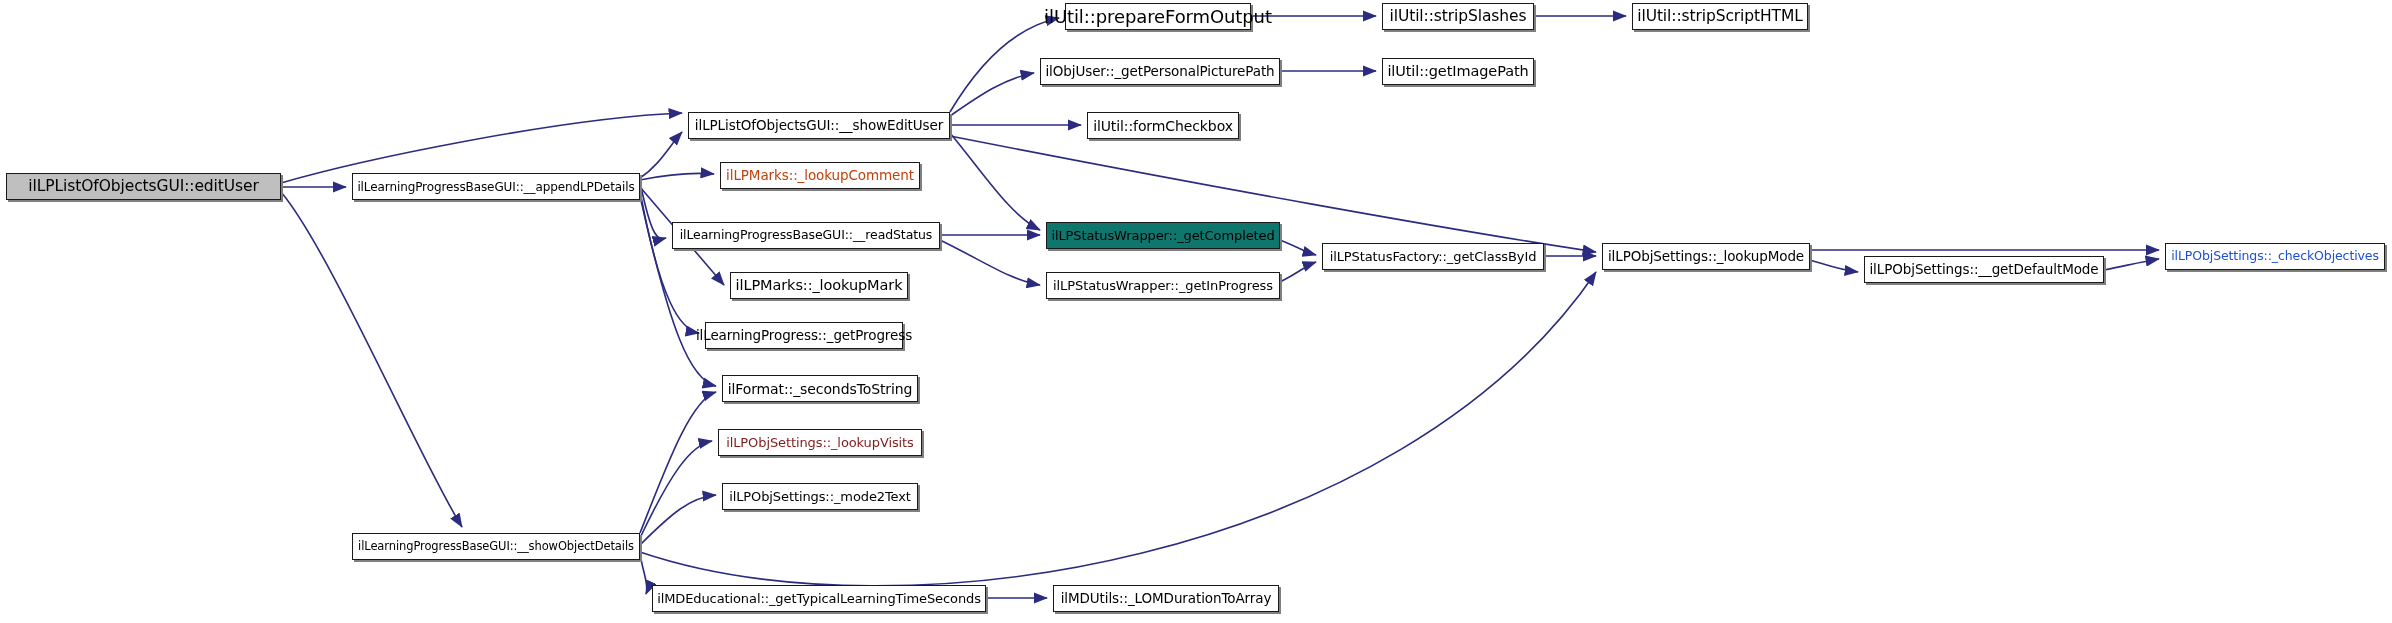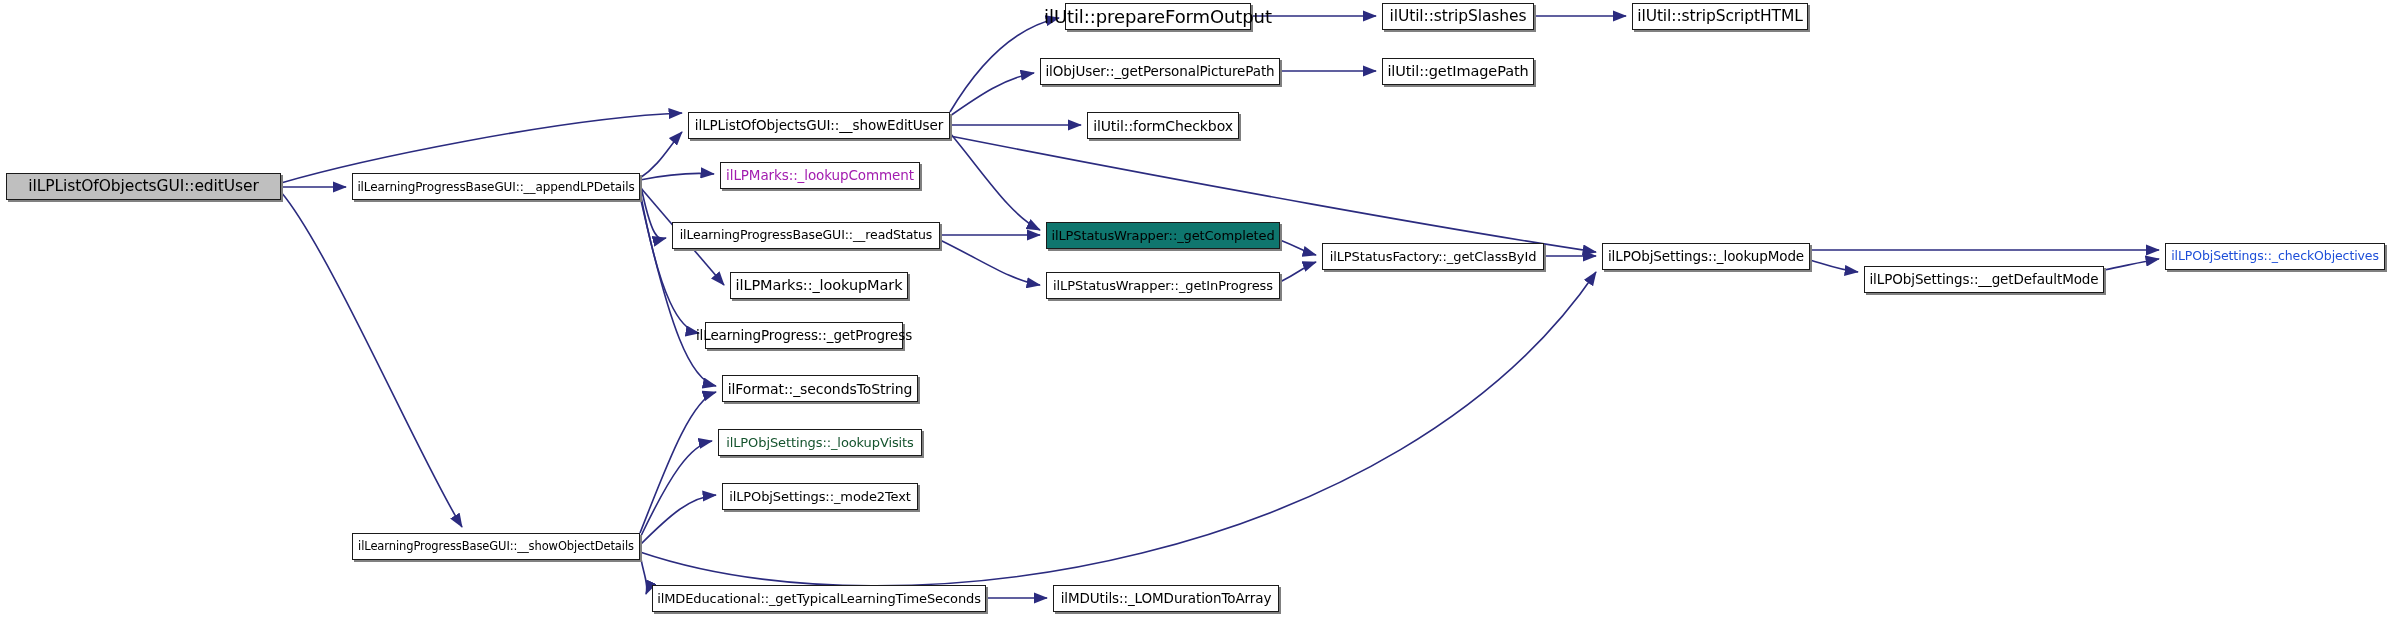--- a/index.html
+++ b/index.html
@@ -103,36 +103,36 @@
       </div>
       <div class="gnode shadow" style="left: 352px; top: 173px; width: 288px; height: 27px; background: rgb(255, 255, 255); border-color: rgb(26, 26, 26); color: rgb(0, 0, 0); box-shadow: rgb(128, 128, 128) 2px 2px 0px 0px;">
         <span class="nlabel" style="font-size: 12px;">ilLearningProgressBaseGUI::__appendLPDetails</span>
       </div>
       <div class="gnode shadow" style="left: 352px; top: 533px; width: 288px; height: 27px; background: rgb(255, 255, 255); border-color: rgb(26, 26, 26); color: rgb(0, 0, 0); box-shadow: rgb(128, 128, 128) 2px 2px 0px 0px;">
         <span class="nlabel" style="font-size: 11.5px;">ilLearningProgressBaseGUI::__showObjectDetails</span>
       </div>
       <div class="gnode shadow" style="left: 688px; top: 112px; width: 262px; height: 27px; background: rgb(255, 255, 255); border-color: rgb(26, 26, 26); color: rgb(0, 0, 0); box-shadow: rgb(128, 128, 128) 2px 2px 0px 0px;">
         <span class="nlabel" style="font-size: 13.5px;">ilLPListOfObjectsGUI::__showEditUser</span>
       </div>
-      <div class="gnode shadow" style="left: 720px; top: 162px; width: 200px; height: 27px; background: rgb(255, 255, 255); border-color: rgb(26, 26, 26); color: #a21caf; box-shadow: rgb(128, 128, 128) 2px 2px 0px 0px;">
+      <div class="gnode shadow" style="left: 720px; top: 162px; width: 200px; height: 27px; background: rgb(255, 255, 255); border-color: rgb(26, 26, 26); color: #c2410c; box-shadow: rgb(128, 128, 128) 2px 2px 0px 0px;">
         <span class="nlabel" style="font-size: 13.5px;">ilLPMarks::_lookupComment</span>
       </div>
       <div class="gnode shadow" style="left: 672px; top: 222px; width: 268px; height: 27px; background: rgb(255, 255, 255); border-color: rgb(26, 26, 26); color: rgb(0, 0, 0); box-shadow: rgb(128, 128, 128) 2px 2px 0px 0px;">
         <span class="nlabel" style="font-size: 12.5px;">ilLearningProgressBaseGUI::__readStatus</span>
       </div>
       <div class="gnode shadow" style="left: 730px; top: 272px; width: 178px; height: 27px; background: rgb(255, 255, 255); border-color: rgb(26, 26, 26); color: rgb(0, 0, 0); box-shadow: rgb(128, 128, 128) 2px 2px 0px 0px;">
         <span class="nlabel" style="font-size: 14.5px;">ilLPMarks::_lookupMark</span>
       </div>
       <div class="gnode shadow" style="left: 705px; top: 322px; width: 198px; height: 27px; background: rgb(255, 255, 255); border-color: rgb(26, 26, 26); color: rgb(0, 0, 0); box-shadow: rgb(128, 128, 128) 2px 2px 0px 0px;">
         <span class="nlabel" style="font-size: 13.5px;">ilLearningProgress::_getProgress</span>
       </div>
       <div class="gnode shadow" style="left: 722px; top: 375px; width: 196px; height: 27px; background: rgb(255, 255, 255); border-color: rgb(26, 26, 26); color: rgb(0, 0, 0); box-shadow: rgb(128, 128, 128) 2px 2px 0px 0px;">
         <span class="nlabel" style="font-size: 14px;">ilFormat::_secondsToString</span>
       </div>
-      <div class="gnode shadow" style="left: 718px; top: 429px; width: 204px; height: 27px; background: rgb(255, 255, 255); border-color: rgb(26, 26, 26); color: #14532d; box-shadow: rgb(128, 128, 128) 2px 2px 0px 0px;">
+      <div class="gnode shadow" style="left: 718px; top: 429px; width: 204px; height: 27px; background: rgb(255, 255, 255); border-color: rgb(26, 26, 26); color: #7f1d1d; box-shadow: rgb(128, 128, 128) 2px 2px 0px 0px;">
         <span class="nlabel" style="font-size: 13px;">ilLPObjSettings::_lookupVisits</span>
       </div>
       <div class="gnode shadow" style="left: 722px; top: 483px; width: 196px; height: 27px; background: rgb(255, 255, 255); border-color: rgb(26, 26, 26); color: rgb(0, 0, 0); box-shadow: rgb(128, 128, 128) 2px 2px 0px 0px;">
         <span class="nlabel" style="font-size: 13px; text-align: right;">ilLPObjSettings::_mode2Text</span>
       </div>
       <div class="gnode shadow" style="left: 652px; top: 585px; width: 334px; height: 27px; background: rgb(255, 255, 255); border-color: rgb(26, 26, 26); color: rgb(0, 0, 0); box-shadow: rgb(128, 128, 128) 2px 2px 0px 0px;">
         <span class="nlabel" style="font-size: 13px;">ilMDEducational::_getTypicalLearningTimeSeconds</span>
       </div>
       <div class="gnode shadow" style="left: 1065px; top: 3px; width: 186px; height: 27px; background: rgb(255, 255, 255); border-color: rgb(26, 26, 26); color: rgb(0, 0, 0); box-shadow: rgb(128, 128, 128) 2px 2px 0px 0px;">
         <span class="nlabel" style="font-size: 18px;">ilUtil::prepareFormOutput</span>
@@ -160,20 +160,20 @@
       </div>
       <div class="gnode shadow" style="left: 1322px; top: 243px; width: 222px; height: 27px; background: rgb(255, 255, 255); border-color: rgb(26, 26, 26); color: rgb(0, 0, 0); box-shadow: rgb(128, 128, 128) 2px 2px 0px 0px;">
         <span class="nlabel" style="font-size: 13px;">ilLPStatusFactory::_getClassById</span>
       </div>
       <div class="gnode shadow" style="left: 1632px; top: 3px; width: 176px; height: 27px; background: rgb(255, 255, 255); border-color: rgb(26, 26, 26); color: rgb(0, 0, 0); box-shadow: rgb(128, 128, 128) 2px 2px 0px 0px;">
         <span class="nlabel">ilUtil::stripScriptHTML</span>
       </div>
       <div class="gnode shadow" style="left: 1602px; top: 243px; width: 208px; height: 27px; background: rgb(255, 255, 255); border-color: rgb(26, 26, 26); color: rgb(0, 0, 0); box-shadow: rgb(128, 128, 128) 2px 2px 0px 0px;">
         <span class="nlabel" style="font-size: 13.5px;">ilLPObjSettings::_lookupMode</span>
       </div>
-      <div class="gnode shadow" style="left: 1864px; top: 266px; width: 240px; height: 27px; background: rgb(255, 255, 255); border-color: rgb(26, 26, 26); color: rgb(0, 0, 0); box-shadow: rgb(128, 128, 128) 2px 2px 0px 0px;">
+      <div class="gnode shadow" style="left: 1864px; top: 256px; width: 240px; height: 27px; background: rgb(255, 255, 255); border-color: rgb(26, 26, 26); color: rgb(0, 0, 0); box-shadow: rgb(128, 128, 128) 2px 2px 0px 0px;">
         <span class="nlabel" style="font-size: 13.5px;">ilLPObjSettings::__getDefaultMode</span>
       </div>
       <div class="gnode shadow" style="left: 2165px; top: 243px; width: 220px; height: 27px; background: rgb(255, 255, 255); border-color: rgb(26, 26, 26); color: #1d4ed8; box-shadow: rgb(128, 128, 128) 2px 2px 0px 0px;">
         <span class="nlabel" style="font-size: 12.5px;">ilLPObjSettings::_checkObjectives</span>
       </div>
     </div>
 </div>
 
 </body></html>

